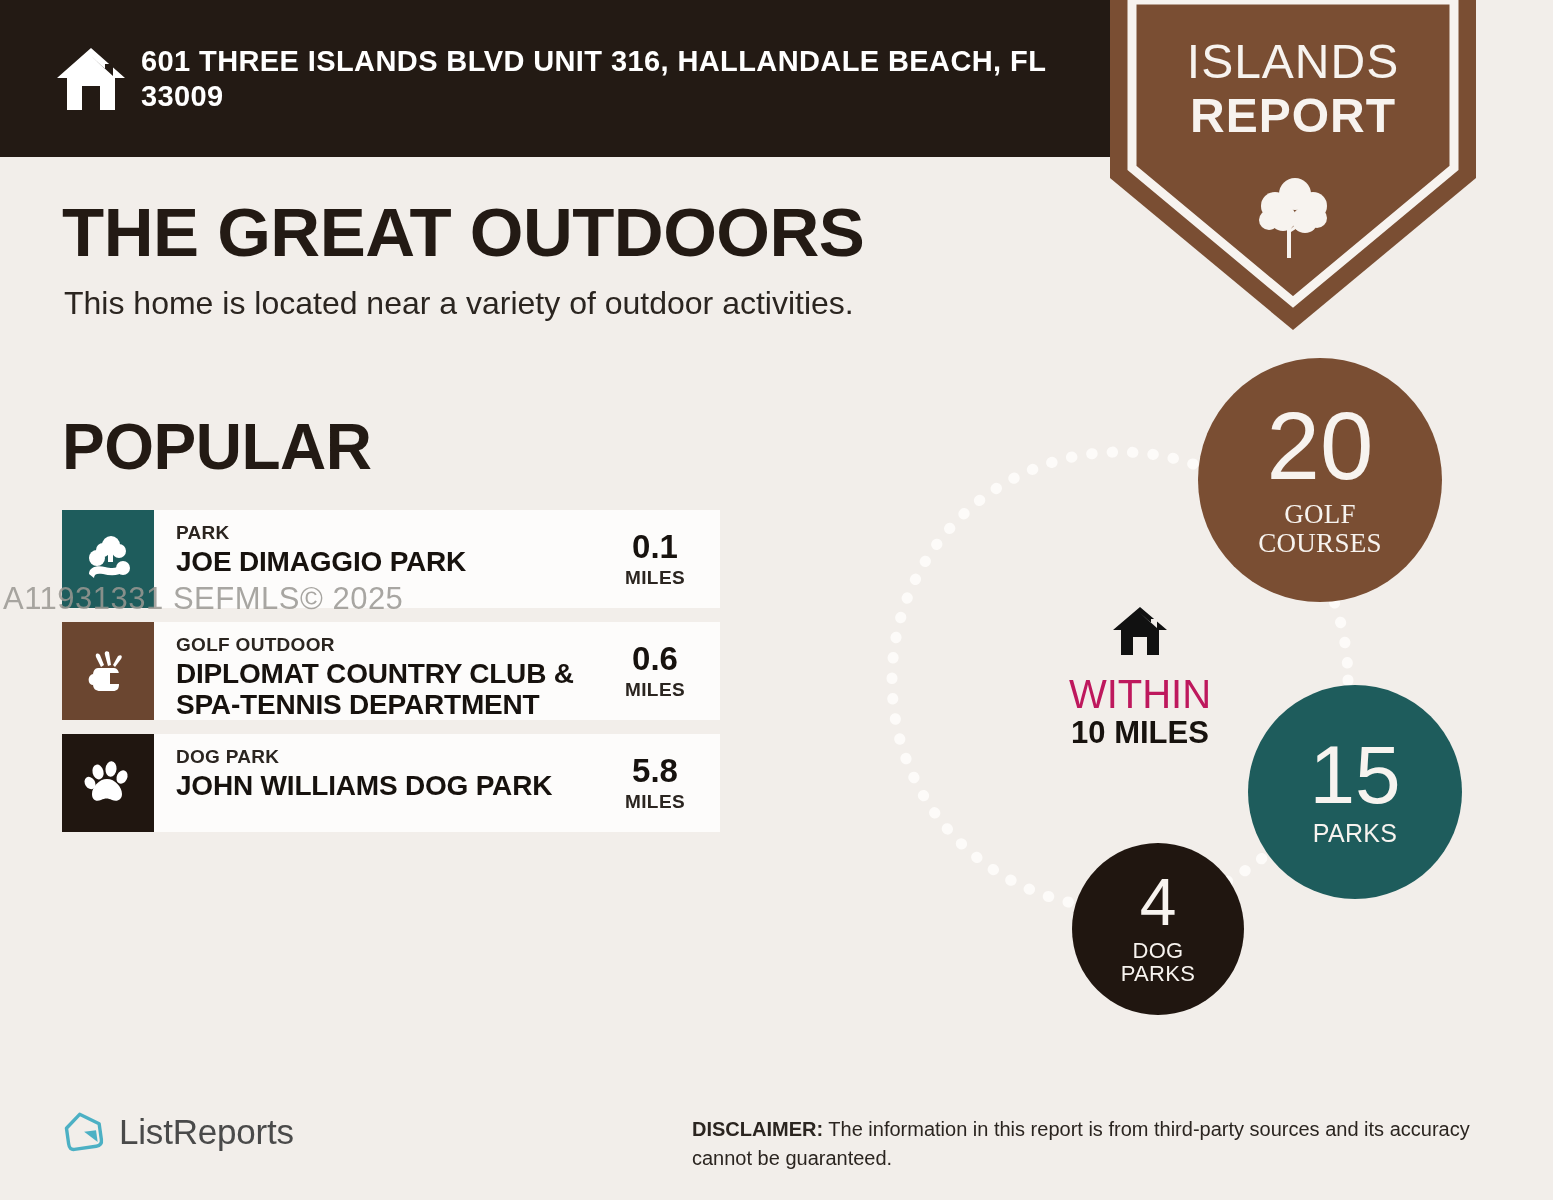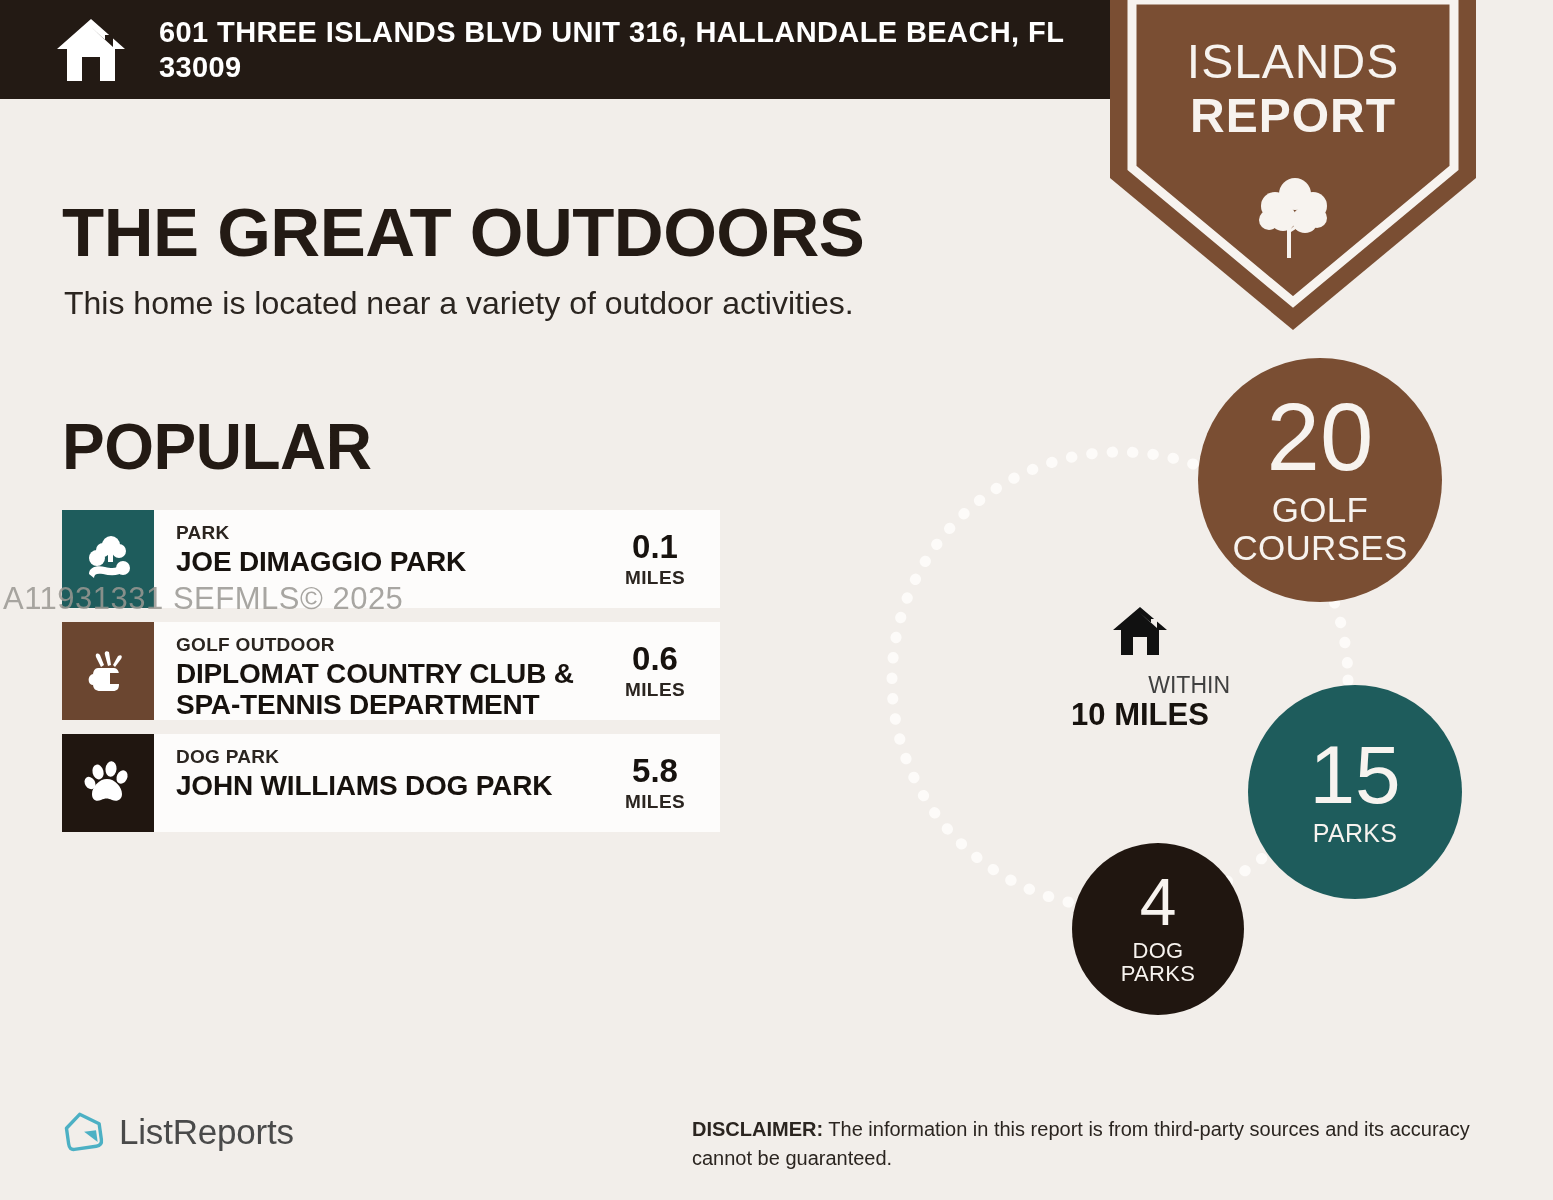--- a/index.html
+++ b/index.html
@@ -6,23 +6,23 @@
   html,body { width:1553px; height:1200px; }
   body {
     background:#f2eeea;
     font-family:"Liberation Sans", sans-serif;
     position:relative;
     overflow:hidden;
   }
 
   
   .header-bar{
-    position:absolute; left:0; top:0; width:1110px; height:99px;
+    position:absolute; left:0; top:0; width:1110px; height:157px;
     background:#231a14;
-    display:flex; align-items:center; gap:32px; padding-left:55px;
+    display:flex; align-items:center; gap:14px; padding-left:55px;
   }
   .header-home-icon{ width:72px; height:66px; flex:0 0 auto; }
   .header-address{
     color:#ffffff; font-size:29px; font-weight:bold; letter-spacing:.4px;
     line-height:1.18; max-width:940px;
   }
 
   
   .badge{
     position:absolute; left:1110px; top:0; width:366px; height:330px;
@@ -77,34 +77,34 @@
   .poi-miles-lbl{ font-size:19px; font-weight:bold; color:#2b2520; margin-top:4px; letter-spacing:.4px; }
 
   
   .infographic{ position:absolute; left:820px; top:355px; width:700px; height:690px; }
   .dotted-ring{ position:absolute; left:0; top:0; width:700px; height:690px; }
 
   .center-cluster{
     position:absolute; left:230px; top:250px; width:180px; text-align:center;
   }
   .center-house{ width:58px; height:52px; margin:0 auto 16px; display:block; }
-  .center-within{ font-size:23px; color:#404040; font-weight:400; line-height:1.05;text-align:right; }
+  .center-within{ font-size:40px; color:#be185d; font-weight:400; line-height:1.05; }
   .center-miles{ font-size:31px; color:#17120e; font-weight:bold; line-height:1.15; }
 
   .stat-circle{
     position:absolute; border-radius:50%;
     display:flex; flex-direction:column; justify-content:center;
     color:#f7f3ef; text-align:center;
   }
   .stat-num{ font-weight:400; line-height:.92; }
   .stat-lbl{ font-weight:400; line-height:1.08; letter-spacing:.3px; }
 
   .stat-golf{ left:378px; top:3px; width:244px; height:244px; background:#7a4e33; }
   .stat-golf .stat-num{ font-size:96px; }
-  .stat-golf .stat-lbl{ font-size:35px; margin-top:10px; }
+  .stat-golf .stat-lbl{ font-size:27px; margin-top:10px;font-family:Liberation Serif, serif; }
 
   .stat-parks{ left:428px; top:330px; width:214px; height:214px; background:#1e5c5c; }
   .stat-parks .stat-num{ font-size:82px; }
   .stat-parks .stat-lbl{ font-size:25px; margin-top:8px; }
 
   .stat-dogparks{ left:252px; top:488px; width:172px; height:172px; background:#201610; }
   .stat-dogparks .stat-num{ font-size:66px; }
   .stat-dogparks .stat-lbl{ font-size:22px; margin-top:6px; }
 
   

